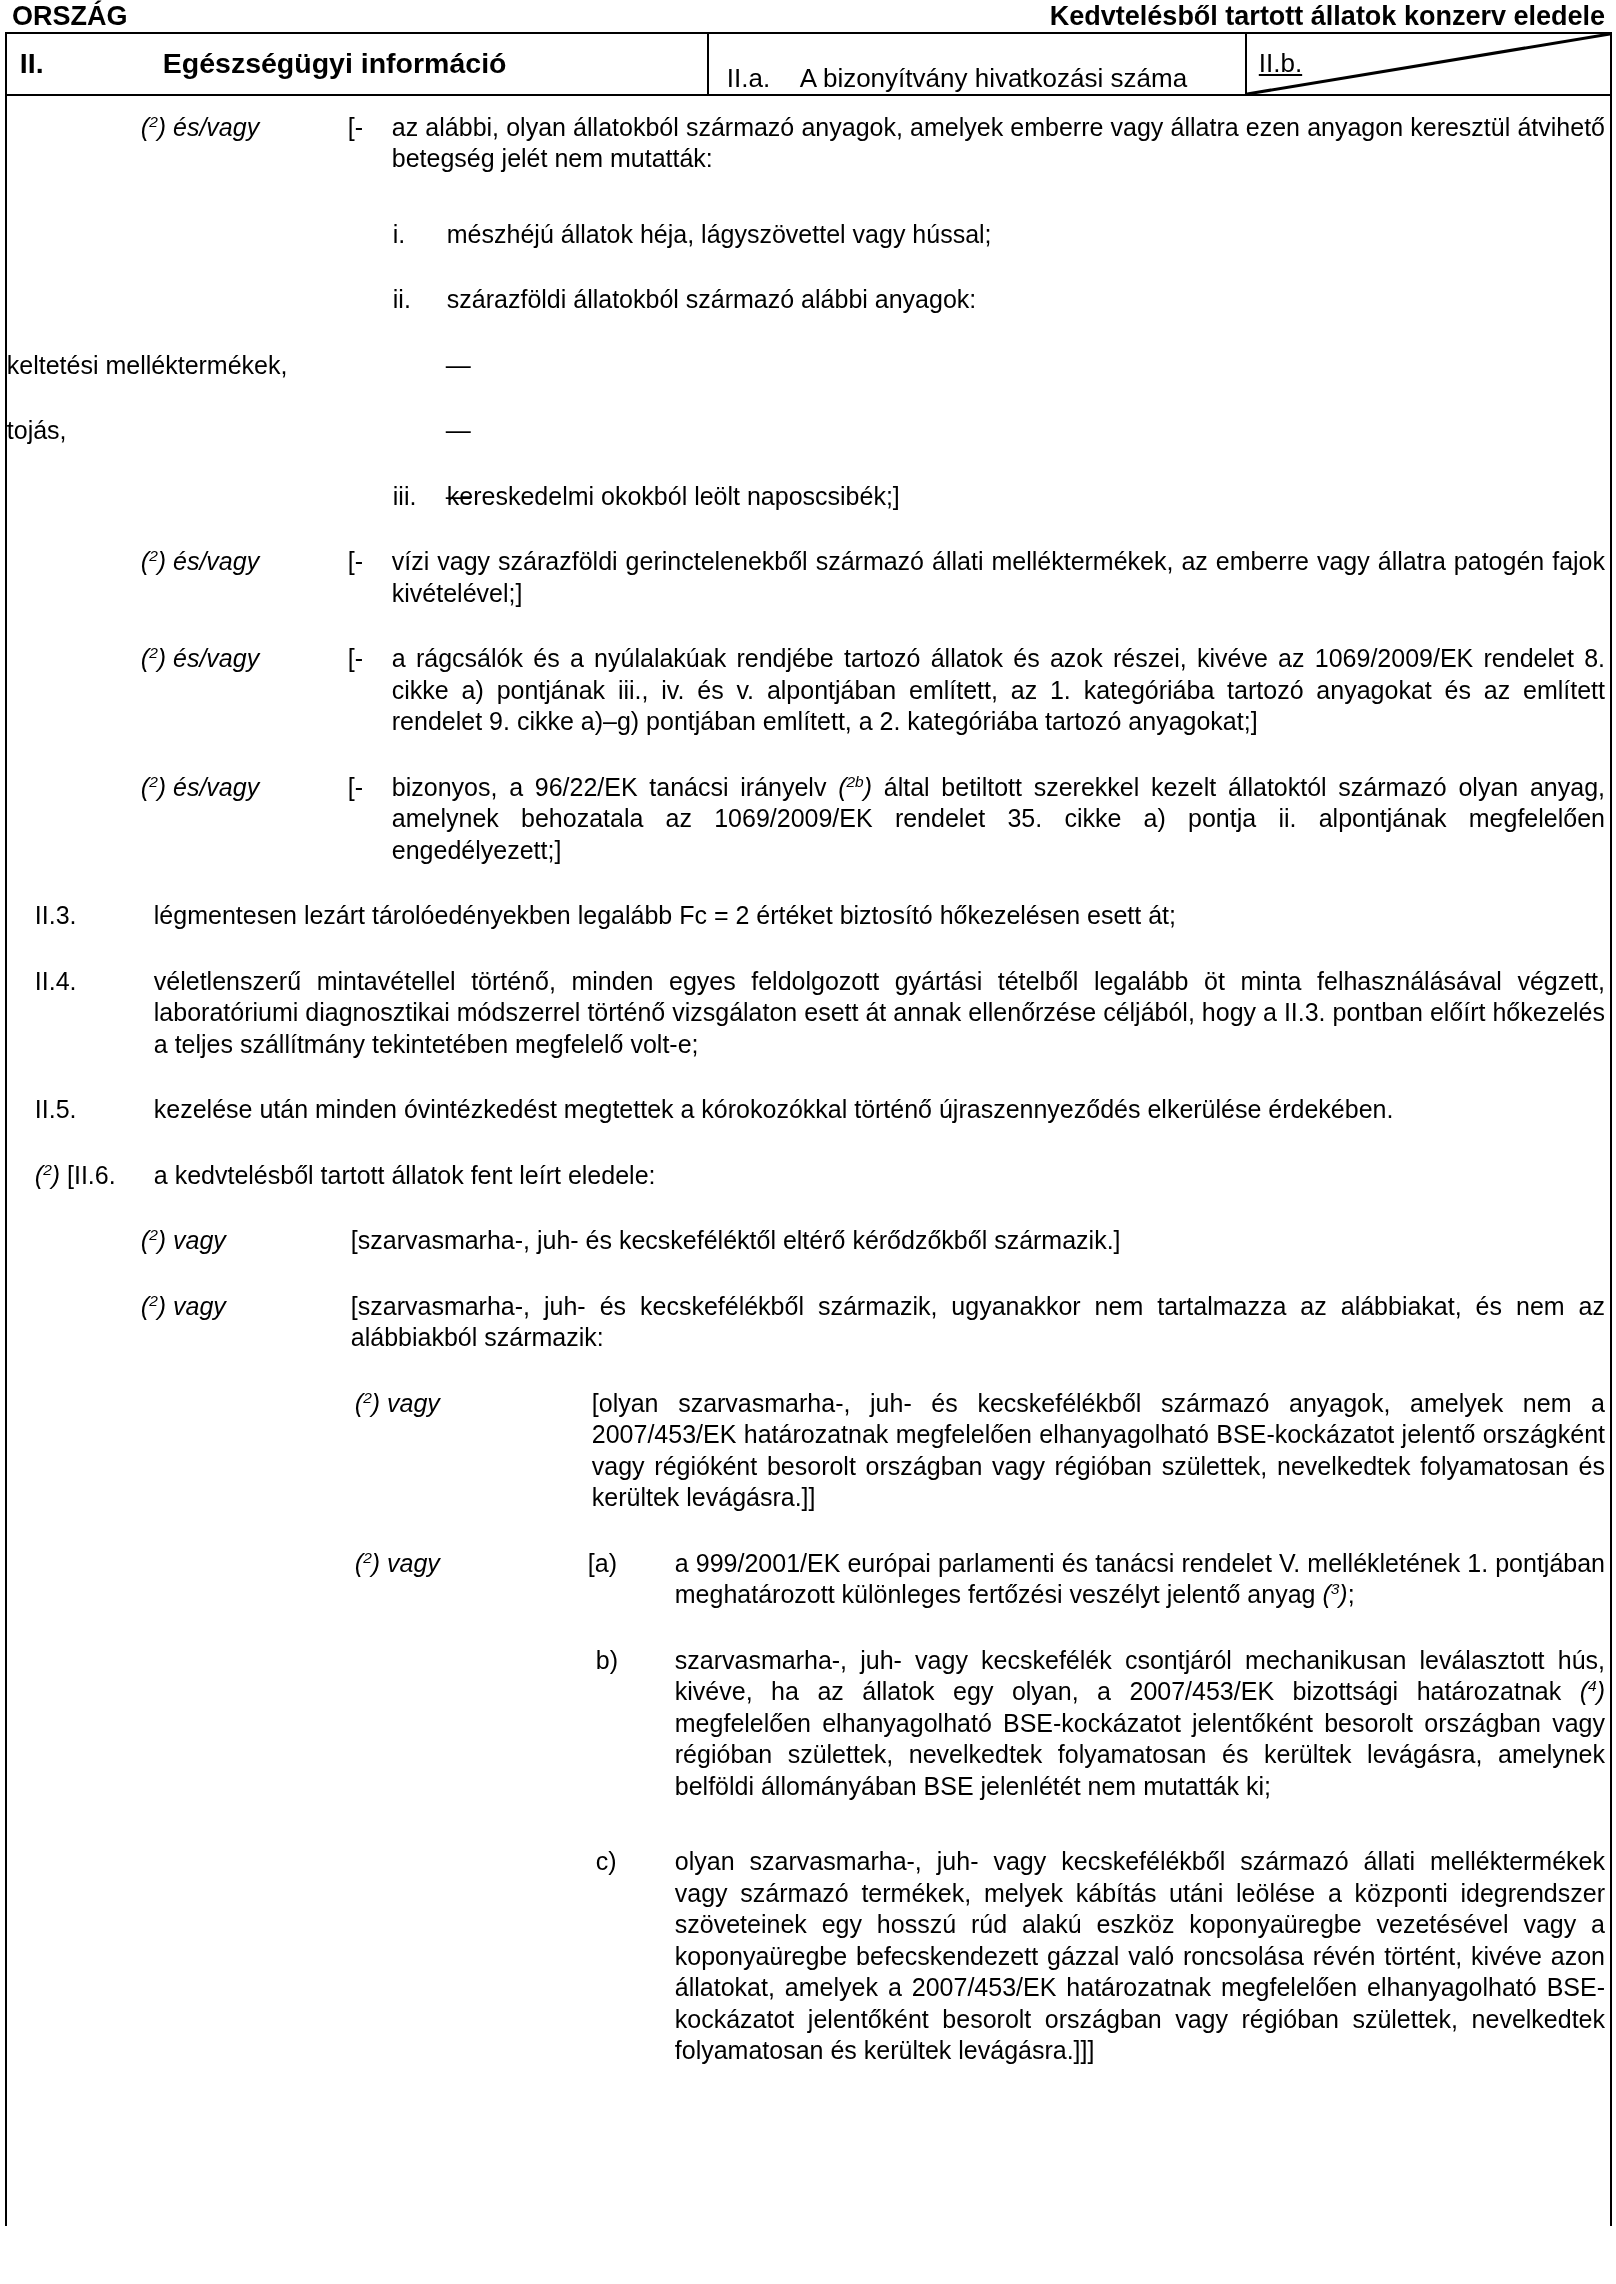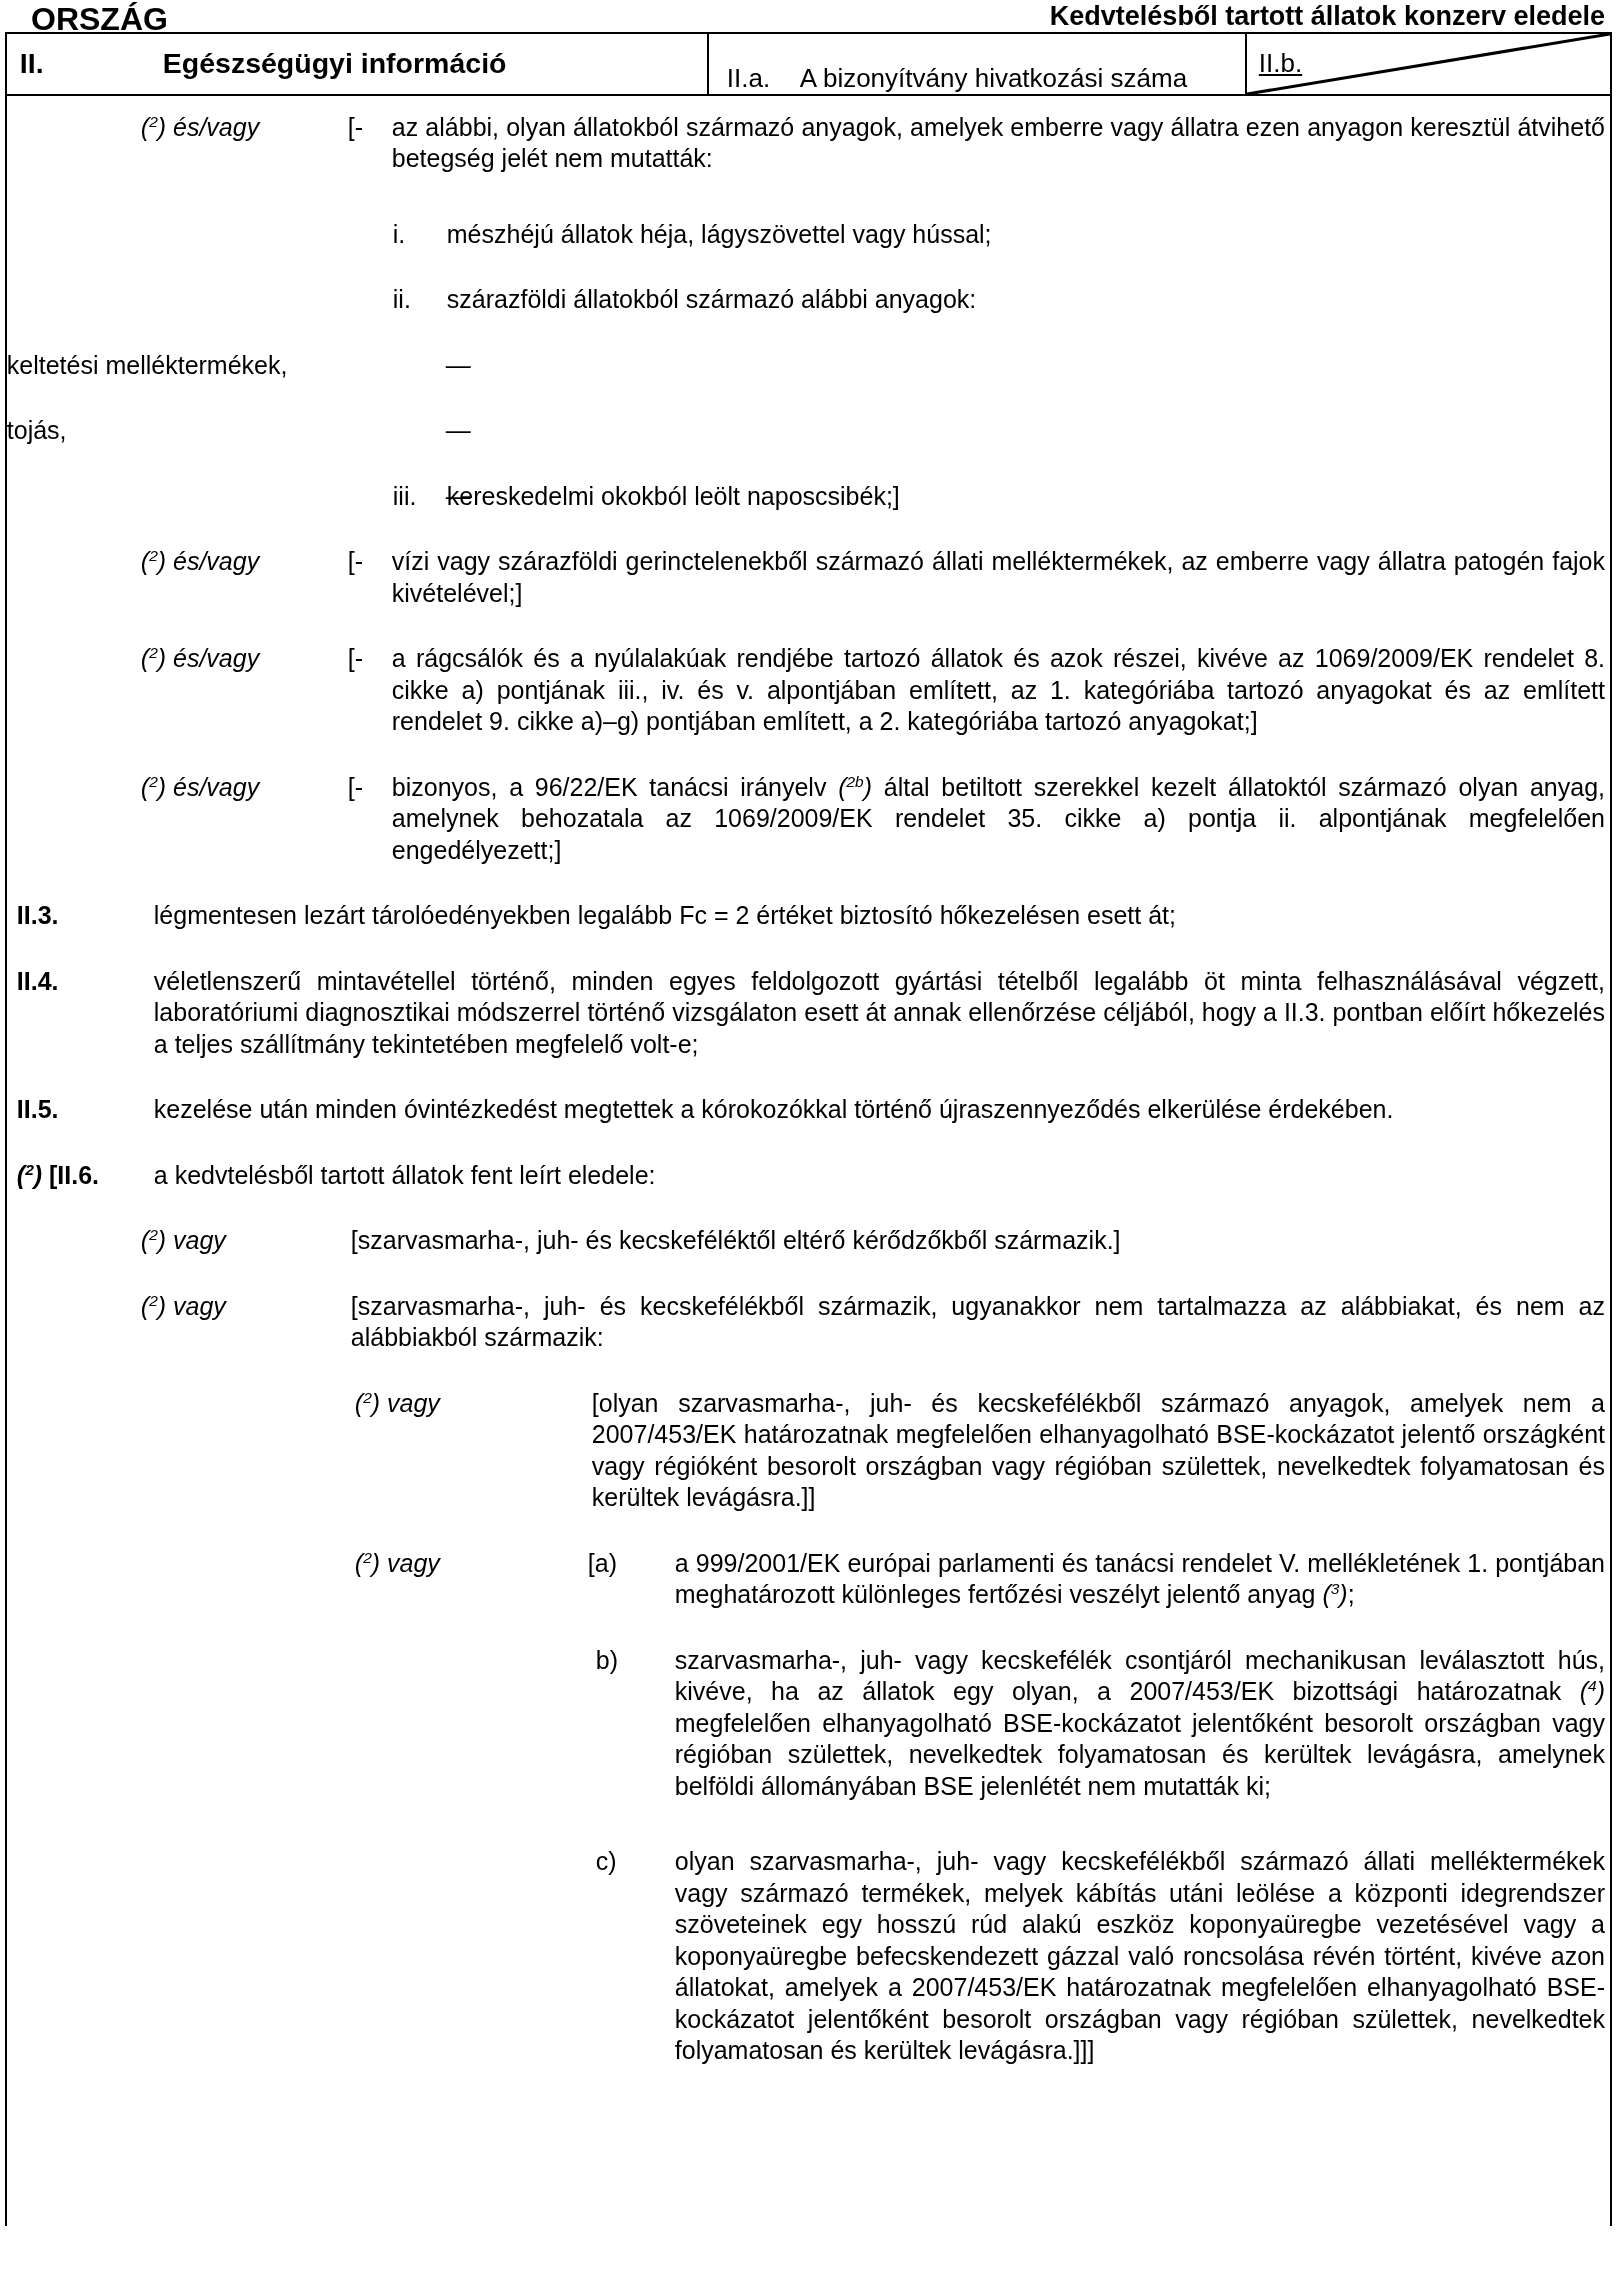--- a/index.html
+++ b/index.html
@@ -5,22 +5,22 @@
   html,body{margin:0;padding:0;background:#ffffff;}
   body{
     width:1617px;height:2284px;position:relative;
     font-family:"Liberation Sans","DejaVu Sans",sans-serif;
     color:#000;
   }
   .page{position:absolute;inset:0;background:#fff;}
 
   
   .title-left{
-    position:absolute;left:31px;top:1.2px;
-    font-size:32px;font-weight:bold;white-space:nowrap;
+    position:absolute;left:12px;top:1.2px;
+    font-size:27px;font-weight:bold;white-space:nowrap;
   }
   .title-right{
     position:absolute;right:12px;top:1.2px;
     font-size:27px;font-weight:bold;white-space:nowrap;
   }
 
   
   .htable{
     position:absolute;left:4.8px;top:31.5px;width:1607px;height:64px;
     box-sizing:border-box;border:2.4px solid #000;
@@ -51,21 +51,21 @@
   .lbl1{position:absolute;left:134px;top:0;font-style:italic;white-space:nowrap;}
   .brk{position:absolute;left:341px;top:0;}
   .t-main{margin-left:385px;margin-right:4.8px;text-align:justify;}
 
   .mk-roman{position:absolute;left:386px;top:0;}
   .t-roman{margin-left:440px;margin-right:4.8px;}
 
   .mk-dash{position:absolute;left:439px;top:0;}
   .t-dash{margin-right:4.8px;}
 
-  .lblnum{position:absolute;left:10px;top:0;white-space:nowrap;font-weight:bold;}
+  .lblnum{position:absolute;left:28px;top:0;white-space:nowrap;}
   .t-num{margin-left:147px;margin-right:4.8px;text-align:justify;}
 
   .t-or2{margin-left:344px;margin-right:4.8px;text-align:justify;}
 
   .lbl3{position:absolute;left:348px;top:0;font-style:italic;white-space:nowrap;}
   .t-or3{margin-left:585px;margin-right:4.8px;text-align:justify;}
 
   .mk-a{position:absolute;left:581px;top:0;}
   .mk-bc{position:absolute;left:589px;top:0;}
   .t-abc{margin-left:668px;margin-right:4.8px;text-align:justify;}

